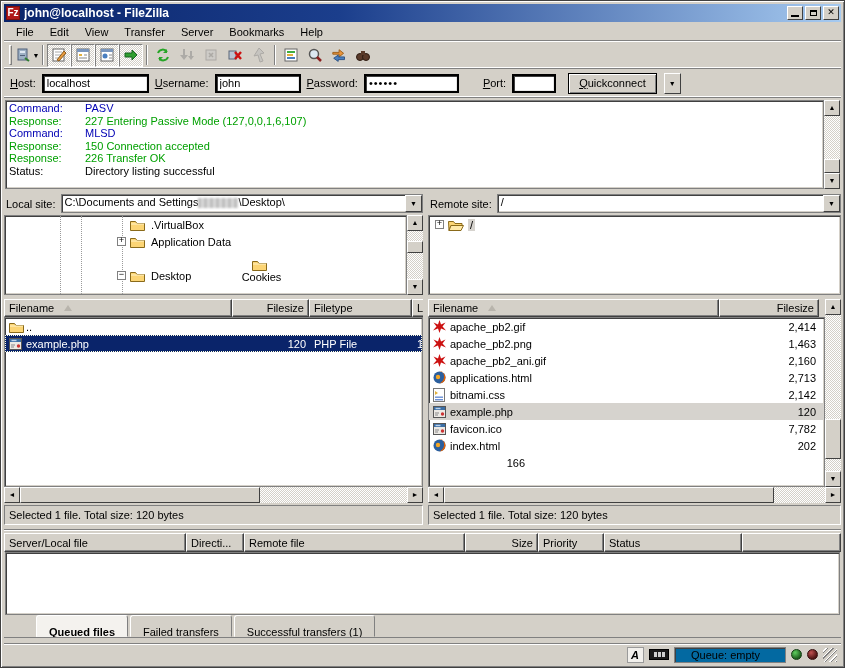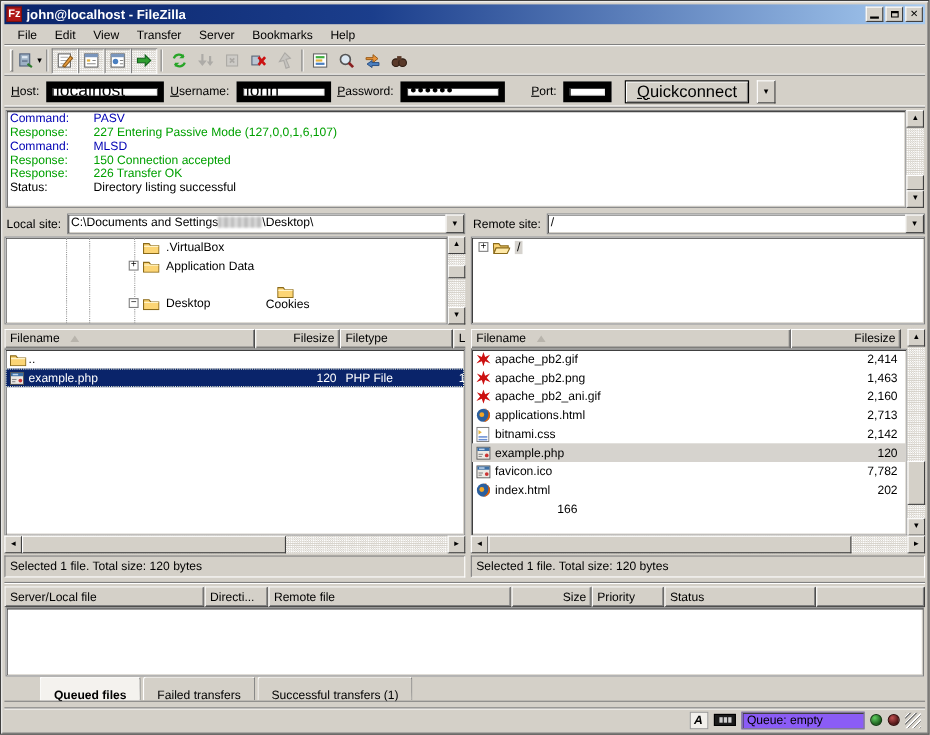--- a/index.html
+++ b/index.html
@@ -38,25 +38,25 @@
   .tb.pressed{ border-color:#808080 #fff #fff #808080;
     background-image:repeating-conic-gradient(#ffffff 0 25%, #d4d0c8 0 50%); background-size:2px 2px;}
   .tb.disabled svg{ filter:grayscale(1) opacity(.45); }
   .tb svg{ display:block; }
   .tb .dd{ font-size:7px; margin-left:2px; }
 
   
   .quickbar{ height:29px; display:flex; align-items:center; padding:0 6px; flex:none; gap:6px;
     border-bottom:1px solid #808080; box-shadow:0 -1px 0 #fff inset;}
   .qc-label::first-letter{ text-decoration:underline; }
-  .field{ background:#fff; border:6px solid #000000; box-shadow:inset 1px 1px 0 #404040, inset -1px -1px 0 #e8e8e8;
-    height:19px; font-family:inherit; font-size:16px; padding:1px 3px; }
+  .field{ background:#fff; border:2px solid #000000; box-shadow:inset 1px 1px 0 #404040, inset -1px -1px 0 #e8e8e8;
+    height:19px; font-family:inherit; font-size:11px; padding:1px 3px; }
   .f-host{width:107px;} .f-user{width:86px;} .f-pass{width:95px; letter-spacing:1px;} .f-port{width:44px; margin-right:6px;}
   .qc-btn{ height:21px; padding:1px 10px; background:#d4d0c8; border:1px solid #000;
-    box-shadow: inset 1px 1px 0 #fff, inset -1px -1px 0 #808080; font-family:inherit; font-size:15px; }
+    box-shadow: inset 1px 1px 0 #fff, inset -1px -1px 0 #808080; font-family:inherit; font-size:11px; }
   .qc-btn::first-letter{ text-decoration:underline; }
   .qc-dd{ width:17px; height:21px; background:#d4d0c8; border:1px solid; border-color:#fff #404040 #404040 #fff;
     font-size:7px; text-align:center; line-height:19px; margin-left:1px;}
 
   
   .sunken{ background:#fff; border:1px solid #808080; box-shadow: inset 1px 1px 0 #404040, inset -1px -1px 0 #d4d0c8; }
   .vscroll{ width:16px; background:repeating-conic-gradient(#fff 0 25%, #d4d0c8 0 50%); background-size:2px 2px;
     display:flex; flex-direction:column; flex:none;}
   .hscroll{ height:16px; background:repeating-conic-gradient(#fff 0 25%, #d4d0c8 0 50%); background-size:2px 2px;
     display:flex; flex-direction:row; flex:none;}
@@ -128,21 +128,21 @@
   
   .statusbar{ height:21px; flex:none; border-top:1px solid #808080; box-shadow:0 1px 0 #fff inset;
     display:flex; align-items:center; justify-content:flex-end; gap:5px; padding:1px 4px 0 4px;}
   .sb-icon{ width:18px; height:16px; display:flex; align-items:center; justify-content:center; flex:none;}
   .ascii-badge{ border:1px solid #9a9a9a; background:#f2f0ec; width:17px; height:16px; font-style:italic;
     font-weight:bold; font-size:11px; text-align:center; line-height:14px;}
   .speed-badge{ background:#1a1a1a; border:1px solid #000; width:20px; height:11px; display:flex;
     align-items:center; justify-content:center; gap:1px;}
   .speed-badge i{ width:3px; height:5px; background:#cfcfcf; display:block;}
   .queue-panel{ width:112px; height:16px; border:1px solid #808080; box-shadow:inset 1px 1px 0 #404040;
-    background:#8b5cf6; padding:1px 4px; white-space:nowrap;}
+    background:#0369a1; padding:1px 16px; white-space:nowrap;}
   .led{ width:11px; height:11px; border-radius:50%; flex:none;}
   .led.green{ background:radial-gradient(circle at 35% 30%, #5fce5f, #1d5e1d 70%); border:1px solid #123c12;}
   .led.red{ background:radial-gradient(circle at 35% 30%, #c05050, #4e1414 70%); border:1px solid #340d0d;}
   .grip{ width:14px; height:14px; flex:none;
     background:repeating-linear-gradient(135deg, transparent 0 2px, #fff 2px 3px, #808080 3px 4px);}
 
   
   .lw-0{width:228px;} .lw-1{width:77px;} .lw-2{width:103px;} .lw-3{width:80px;}
   .rw-0{width:291px;} .rw-1{width:100px;}
   .qw-0{width:182px;} .qw-1{width:58px;} .qw-2{width:221px;} .qw-3{width:73px;} .qw-4{width:66px;} .qw-5{width:138px;} .qw-6{flex:1;}

